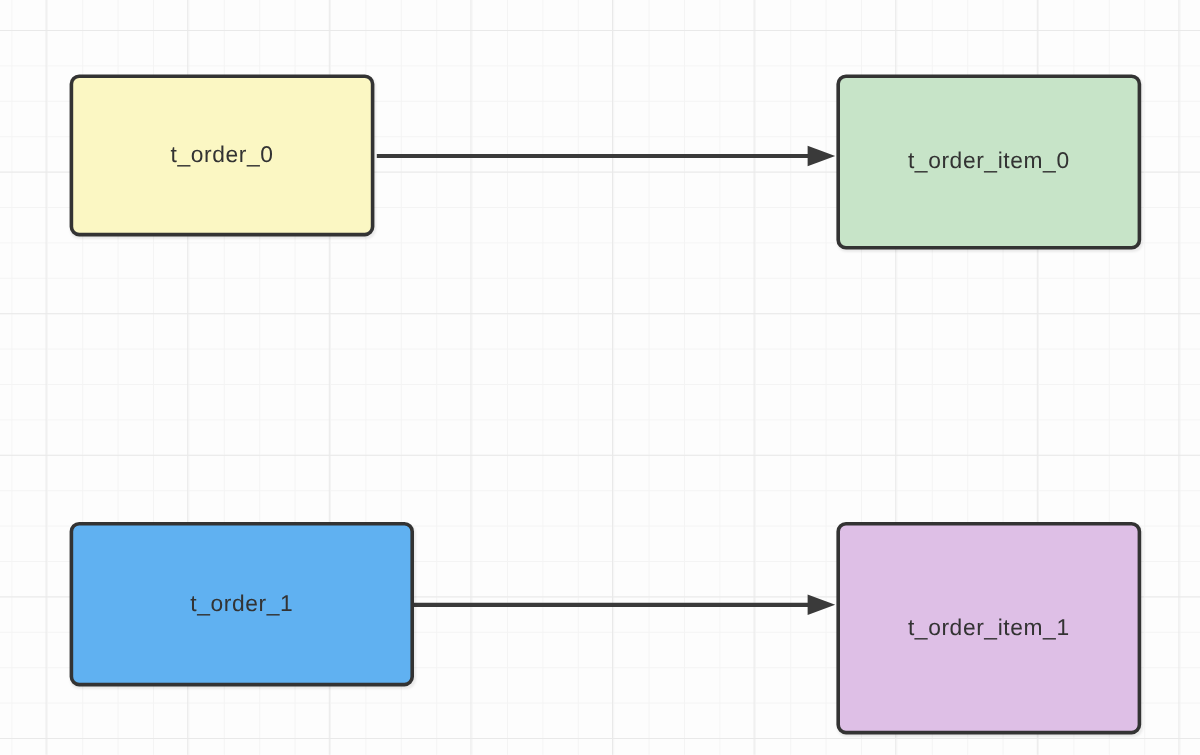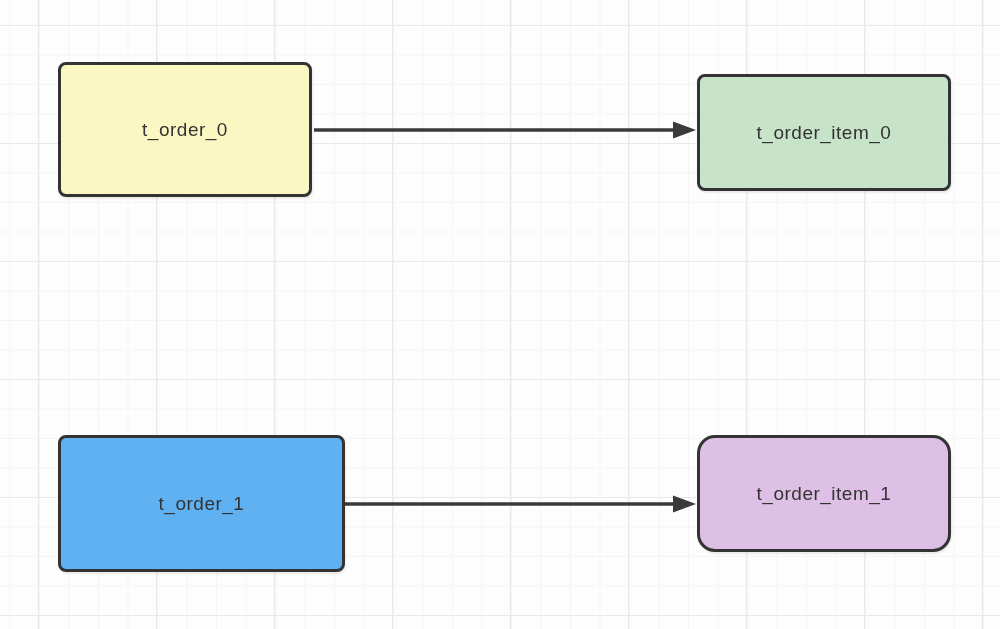--- a/index.html
+++ b/index.html
@@ -34,23 +34,23 @@
     border: 3px solid #333333;
     border-radius: 8px;
     display: flex;
     align-items: center;
     justify-content: center;
     font-size: 19px;
     letter-spacing: 0.5px;
     box-shadow: 1px 2px 2px rgba(0,0,0,0.08);
   }
   .node-0 { left: 58px;  top: 62px;  width: 254px; height: 135px; }
-  .node-1 { left: 697px; top: 74px;  width: 254px; height: 117px; text-align: center; }
+  .node-1 { left: 697px; top: 62px;  width: 254px; height: 146px; text-align: center; }
   .node-2 { left: 58px;  top: 435px; width: 287px; height: 137px; }
-  .node-3 { left: 697px; top: 435px; width: 254px; height: 117px; border-radius: 18px; }
+  .node-3 { left: 697px; top: 435px; width: 254px; height: 177px; }
   .node-label {
     pointer-events: none;
   }
 </style>
 </head>
 <body>
 
 <div class="canvas" style="background-color: rgb(253, 253, 253);">
 
   <svg class="edges" viewBox="0 0 1000 629" xmlns="http://www.w3.org/2000/svg">

